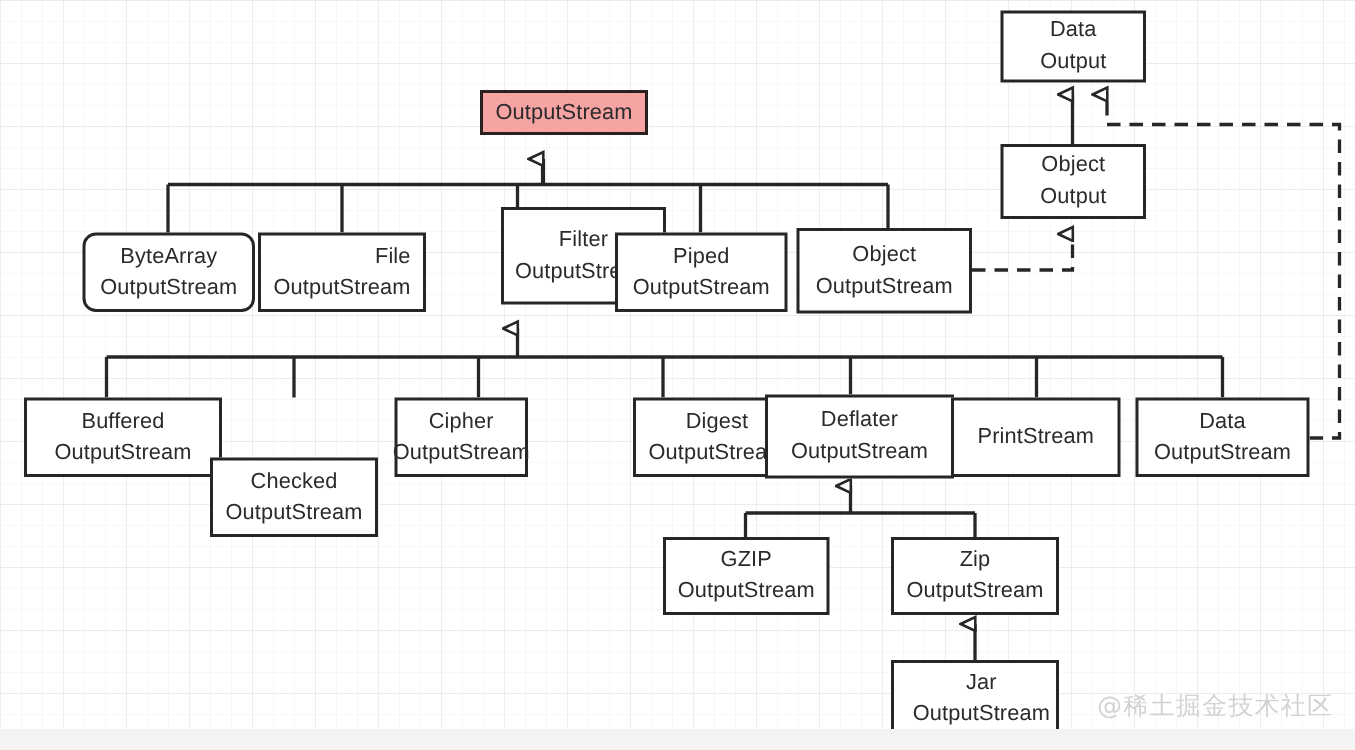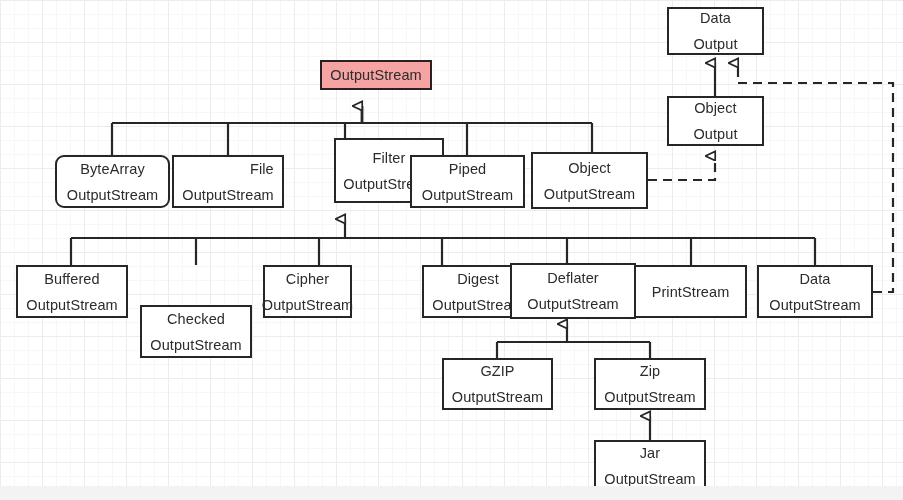--- a/index.html
+++ b/index.html
@@ -21,21 +21,21 @@
   }
   #bottom-strip{
     position:absolute;left:0;bottom:0;width:903px;height:14px;
     background:#f3f3f3;
   }
   svg#wires{position:absolute;left:0;top:0;width:903px;height:500px;}
   .node{
     position:absolute;box-sizing:border-box;
     border:2.4px solid #262626;background:#ffffff;
     display:flex;align-items:center;justify-content:center;
-    text-align:center;color:#2b2b2b;font-size:14.5px;line-height:26px;
+    text-align:center;color:#2b2b2b;font-size:14.5px;line-height:21px;
     letter-spacing:.1px;
   }
   .node.root{background:#f6a3a3;border-color:#2b2020;}
   .node .lbl{display:block;padding:0 4px;white-space:pre-line;}
   #watermark{
     position:absolute;right:14px;bottom:18px;
     color:#d2d2d2;font-size:16.5px;letter-spacing:1px;
     font-family:"DejaVu Sans",sans-serif;user-select:none;
   }
 </style>
@@ -126,21 +126,21 @@
   </div>
   <div class="node" style="left:410px;top:155px;width:115px;height:53px;">
     <span class="lbl">Piped
 OutputStream</span>
   </div>
   <div class="node" style="left:531px;top:152px;width:117px;height:57px;">
     <span class="lbl">Object
 OutputStream</span>
   </div>
 
-  <div class="node" style="left:16px;top:265px;width:112px;height:53px;">
+  <div class="node" style="left:16px;top:265px;width:132px;height:53px;">
     <span class="lbl">Buffered
 OutputStream</span>
   </div>
   <div class="node" style="left:140px;top:265px;width:112px;height:53px;margin-top:40px;">
     <span class="lbl">Checked
 OutputStream</span>
   </div>
   <div class="node" style="left:263px;top:265px;width:89px;height:53px;">
     <span class="lbl">Cipher
 OutputStream</span>
@@ -162,19 +162,20 @@
   </div>
 
   <div class="node" style="left:442px;top:358px;width:111px;height:52px;">
     <span class="lbl">GZIP
 OutputStream</span>
   </div>
   <div class="node" style="left:594px;top:358px;width:112px;height:52px;">
     <span class="lbl">Zip
 OutputStream</span>
   </div>
-  <div class="node" style="left:594px;top:440px;width:112px;height:52px;">
+  <div class="node" style="left:594px;top:440px;width:112px;height:52px;justify-content:flex-end;">
     <span class="lbl">Jar
 OutputStream</span>
   </div>
 
   <div id="bottom-strip"></div>
+  <div id="watermark">@稀土掘金技术社区</div>
 </div>
 
 </body></html>

